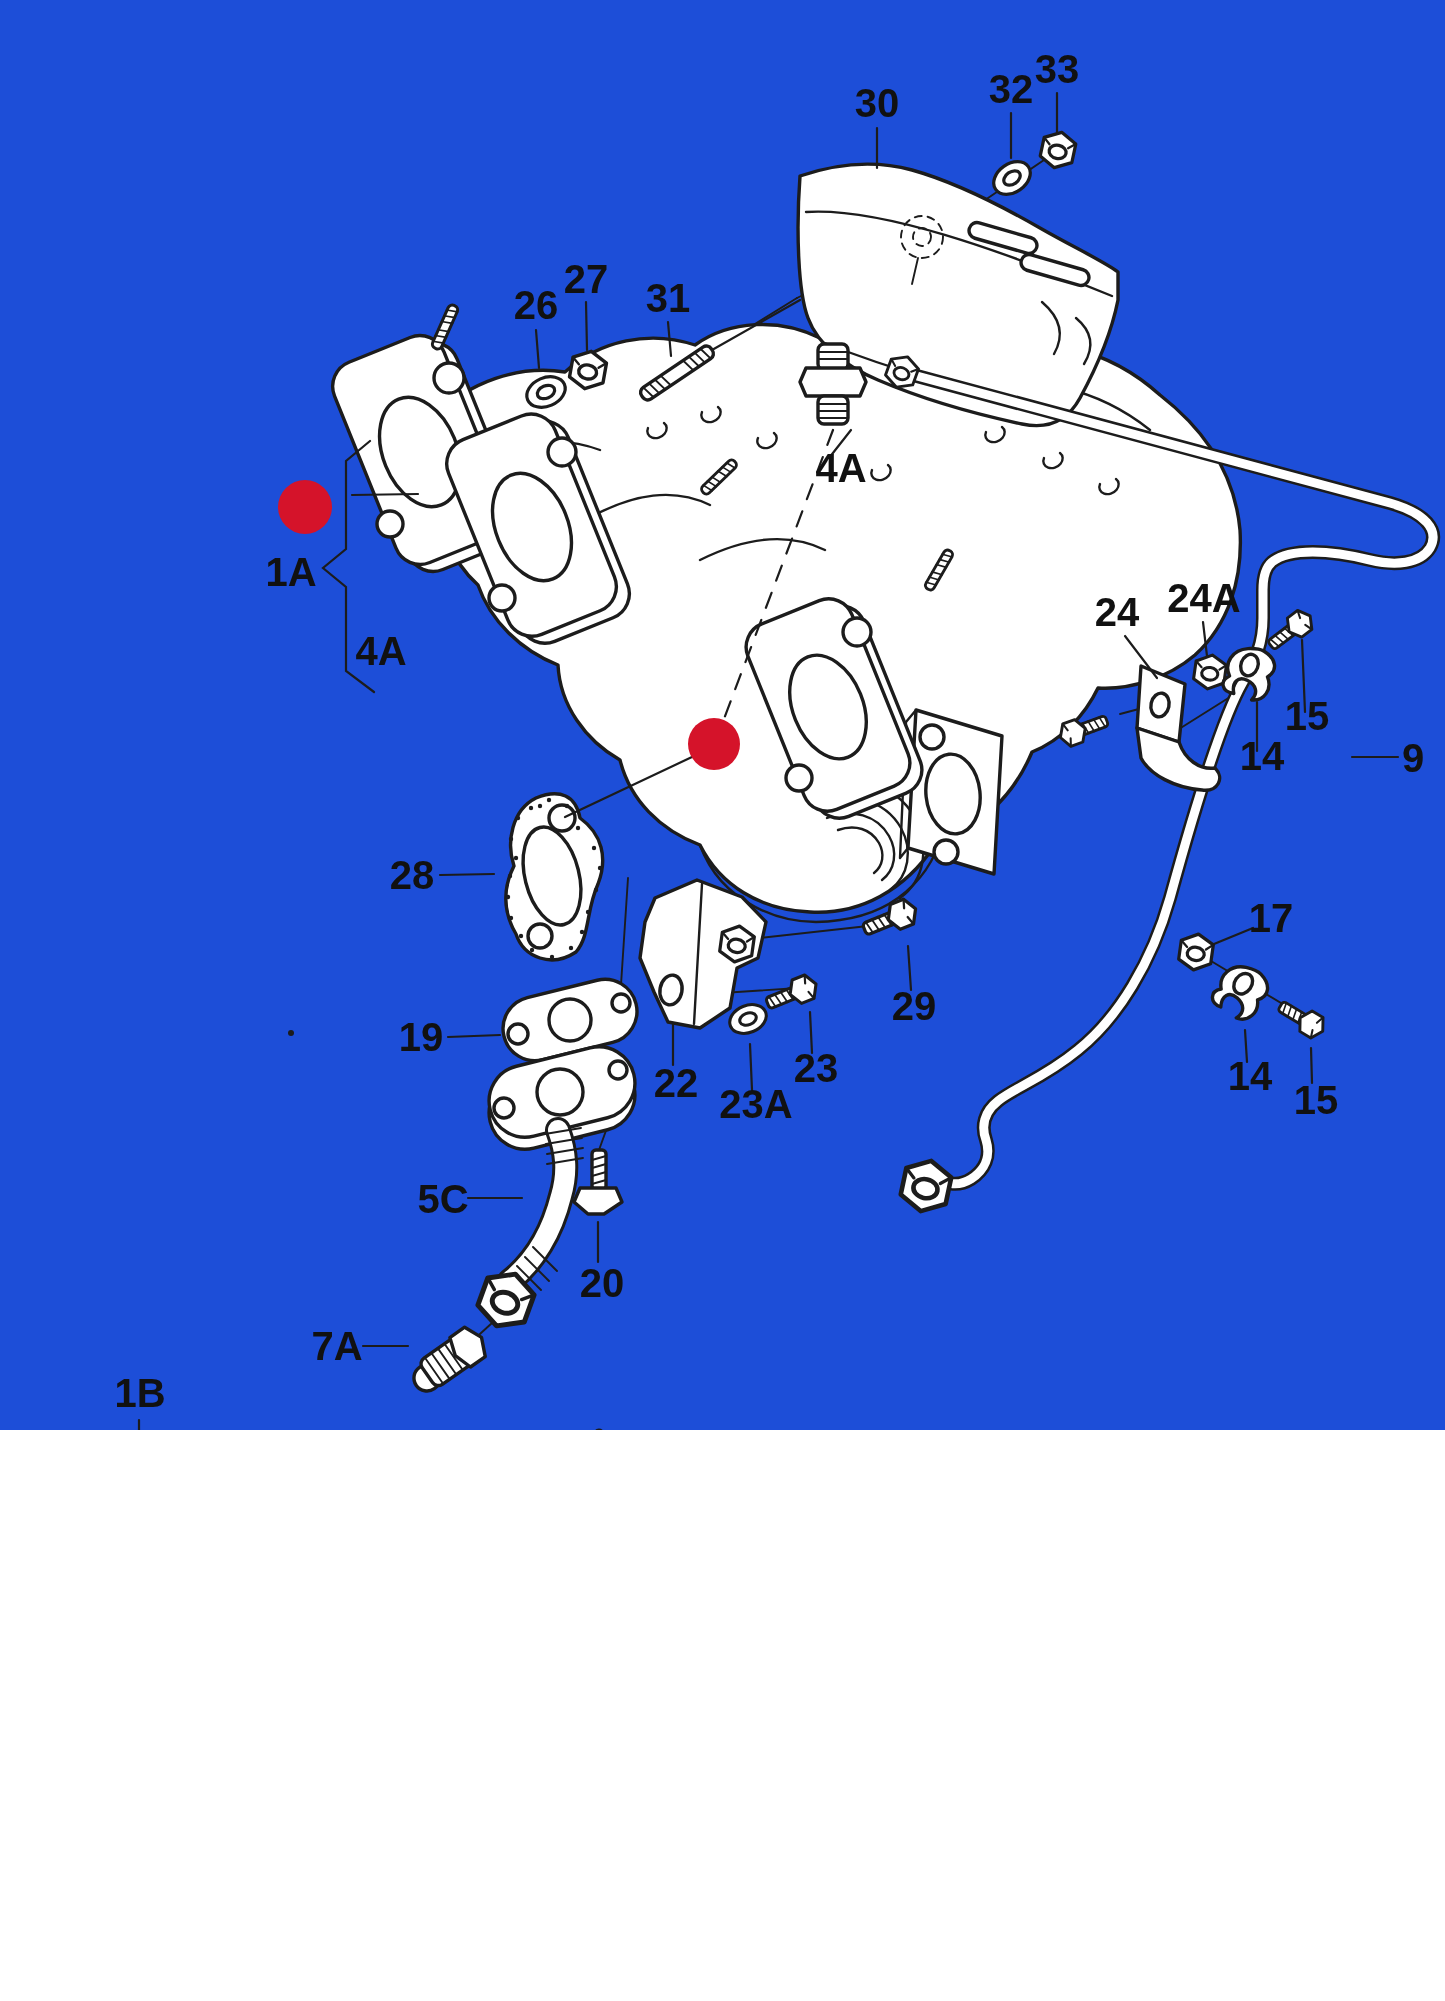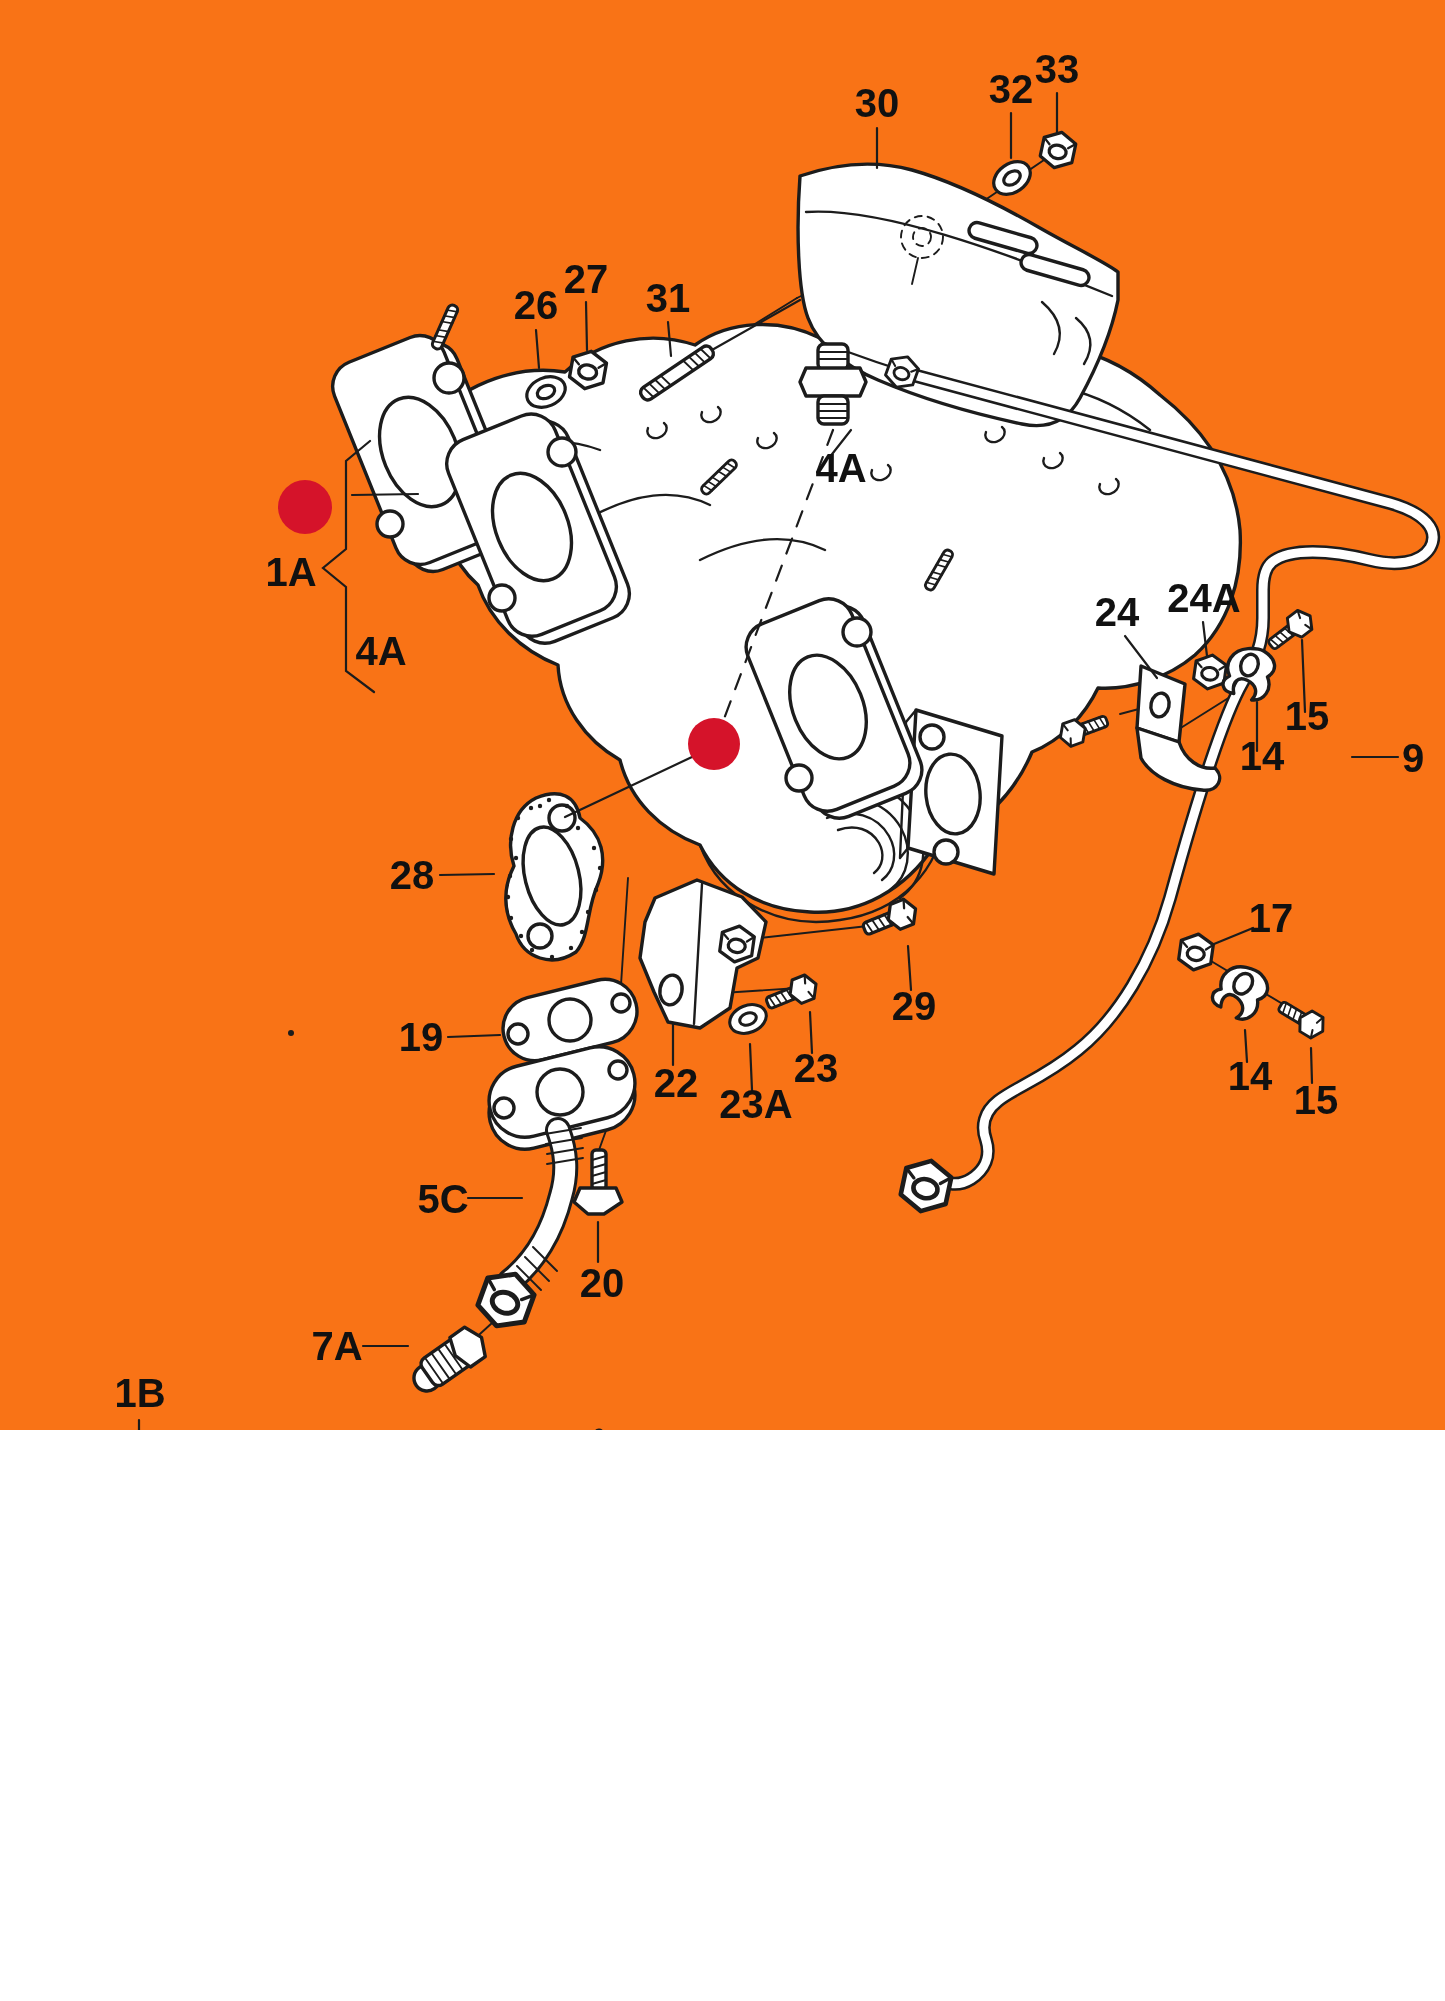--- a/index.html
+++ b/index.html
@@ -1,16 +1,16 @@
 <!DOCTYPE html>
 <html><head>
 <meta charset="utf-8">
 <style>
   html,body{margin:0;padding:0;background:#ffffff;}
-  .page{position:relative;width:1445px;height:1430px;background:#f97316;overflow:hidden;
+  .page{position:relative;width:1445px;height:1430px;background:#1d4ed8;overflow:hidden;
         font-family:"Liberation Sans",sans-serif;text-decoration:underline;}
   svg{display:block;}
   .outline{fill:#ffffff;stroke:#1c1c1c;stroke-width:3.4;stroke-linejoin:round;stroke-linecap:round;}
   .solid{fill:#1c1c1c;stroke:none;}
   .detail{fill:none;stroke:#1c1c1c;stroke-width:2.4;stroke-linejoin:round;stroke-linecap:round;}
   .thin{fill:none;stroke:#1c1c1c;stroke-width:1.9;stroke-linecap:round;}
   .leader{fill:none;stroke:#1c1c1c;stroke-width:2.2;stroke-linecap:round;}
   .dashed{stroke-dasharray:16 13;}
   .dashc{stroke-dasharray:7 6;}
   .pipe-outer{fill:none;stroke:#1c1c1c;stroke-width:14;stroke-linecap:round;}

